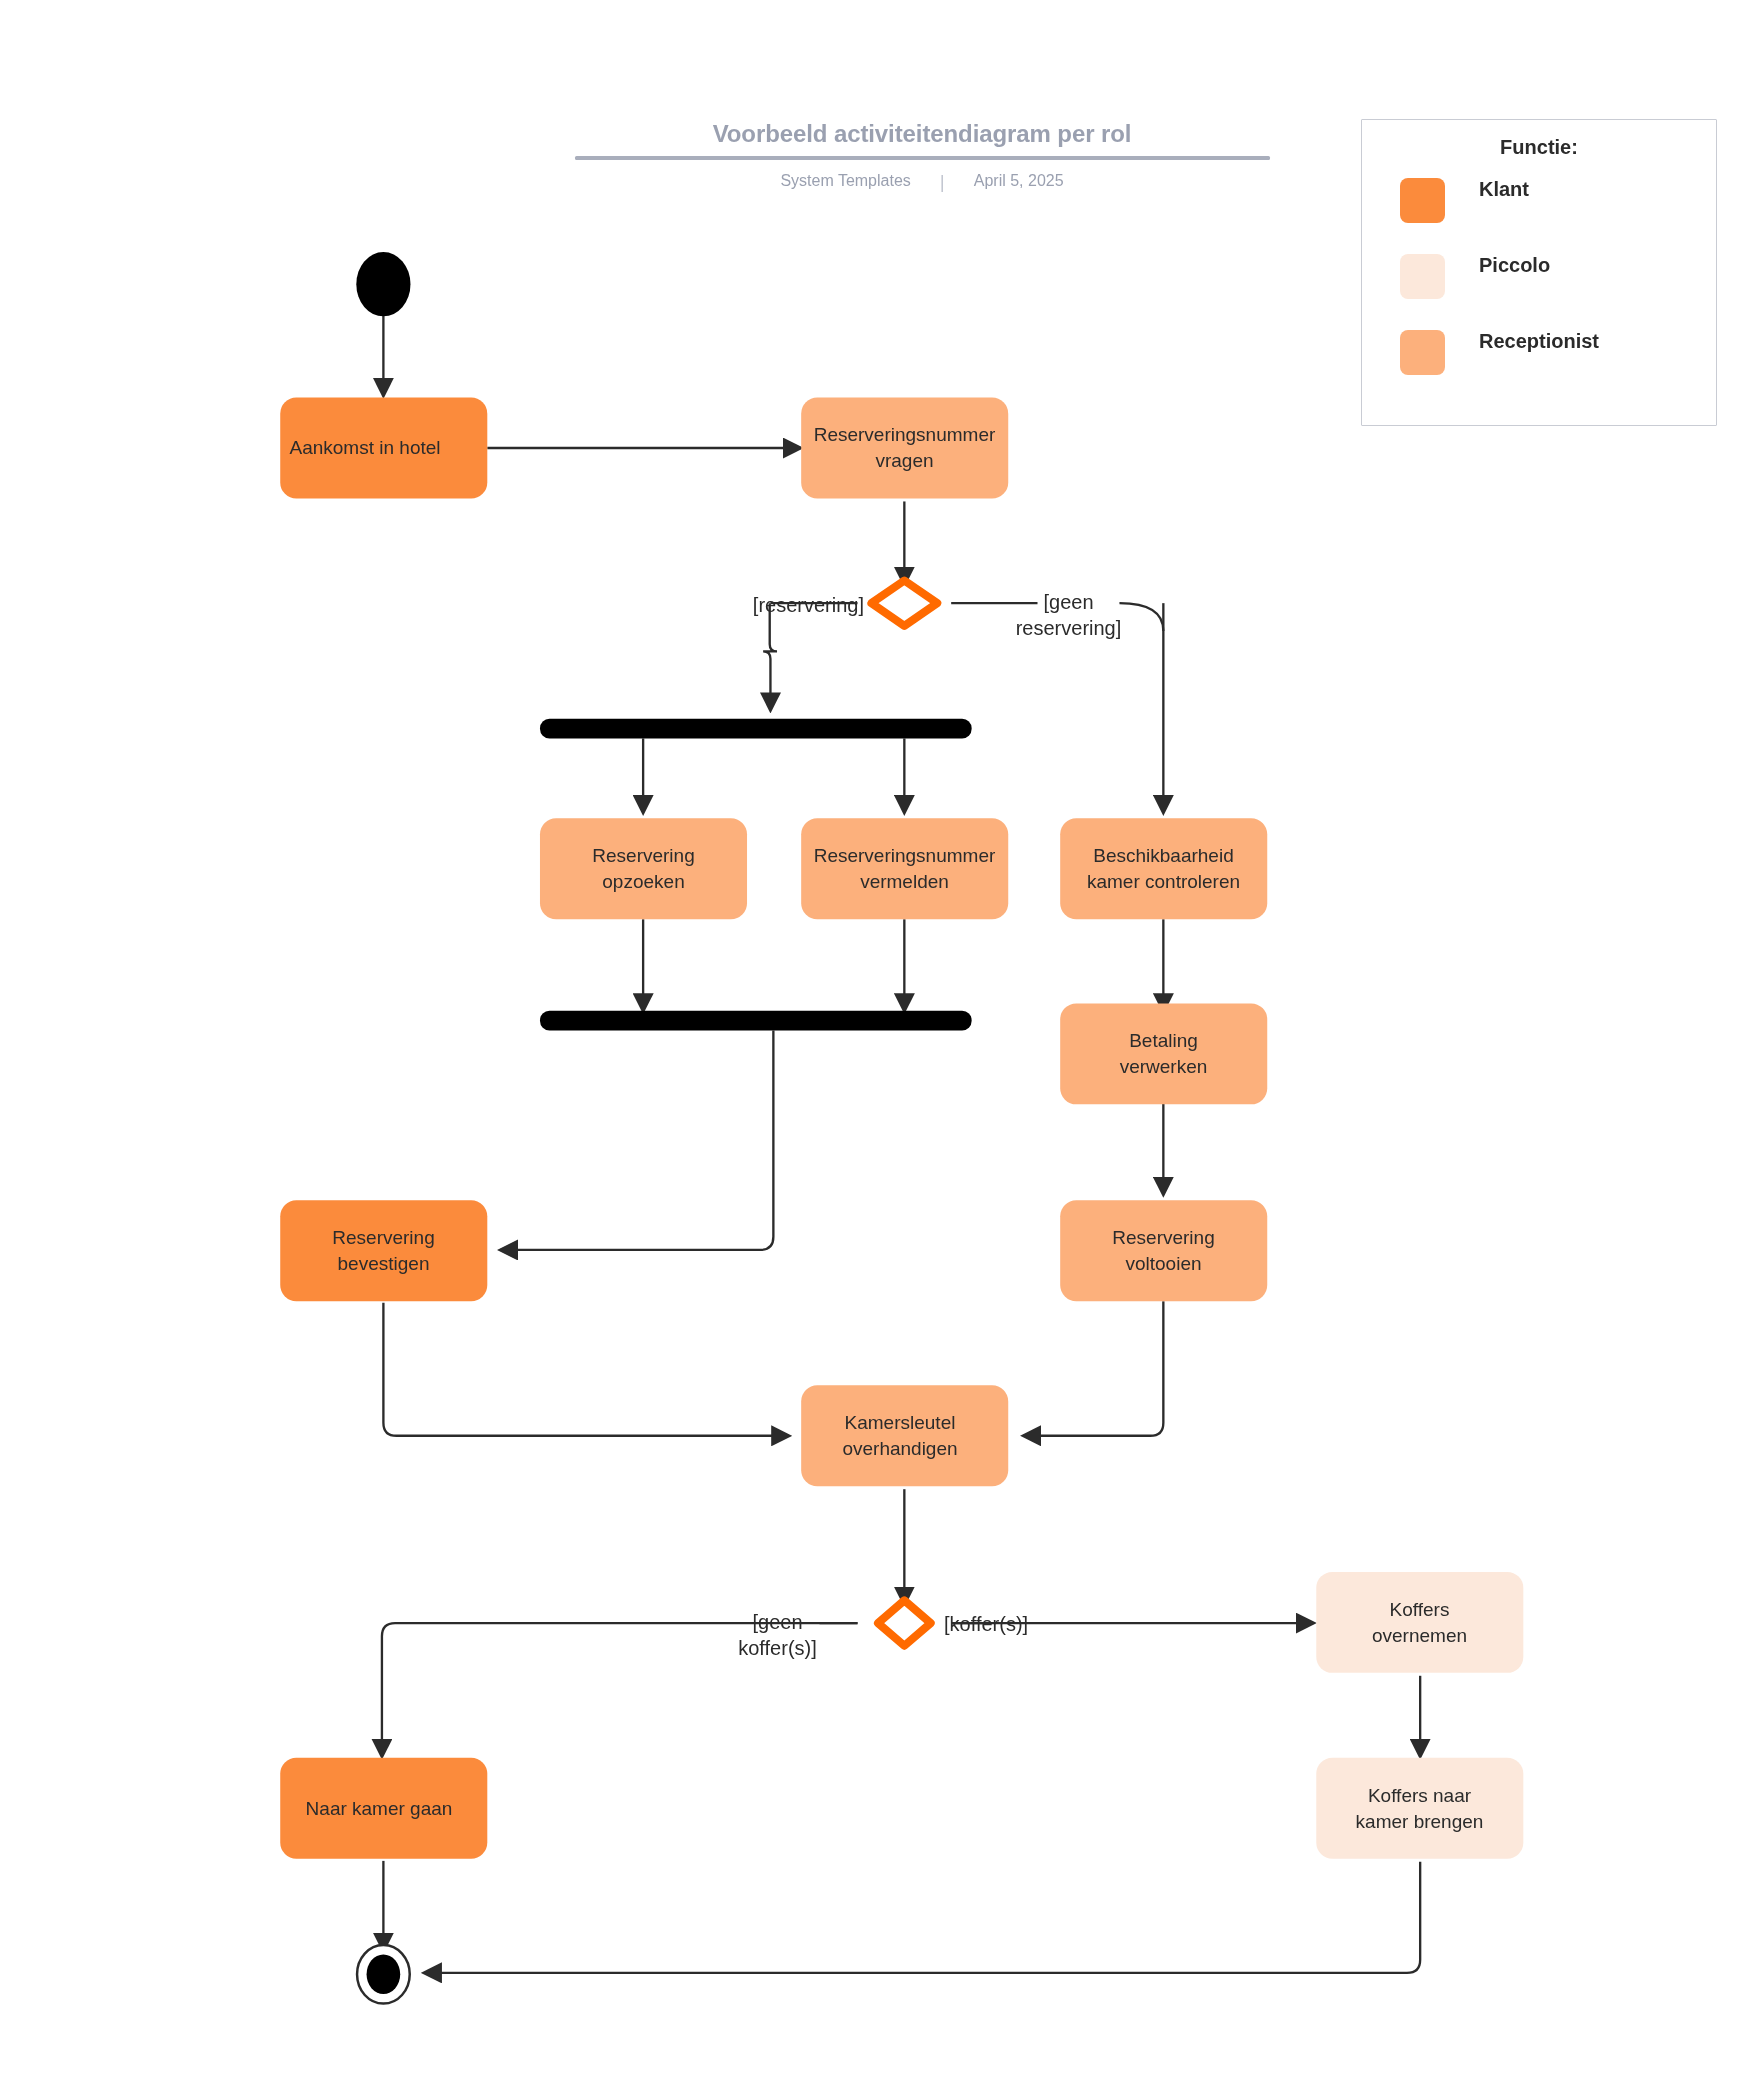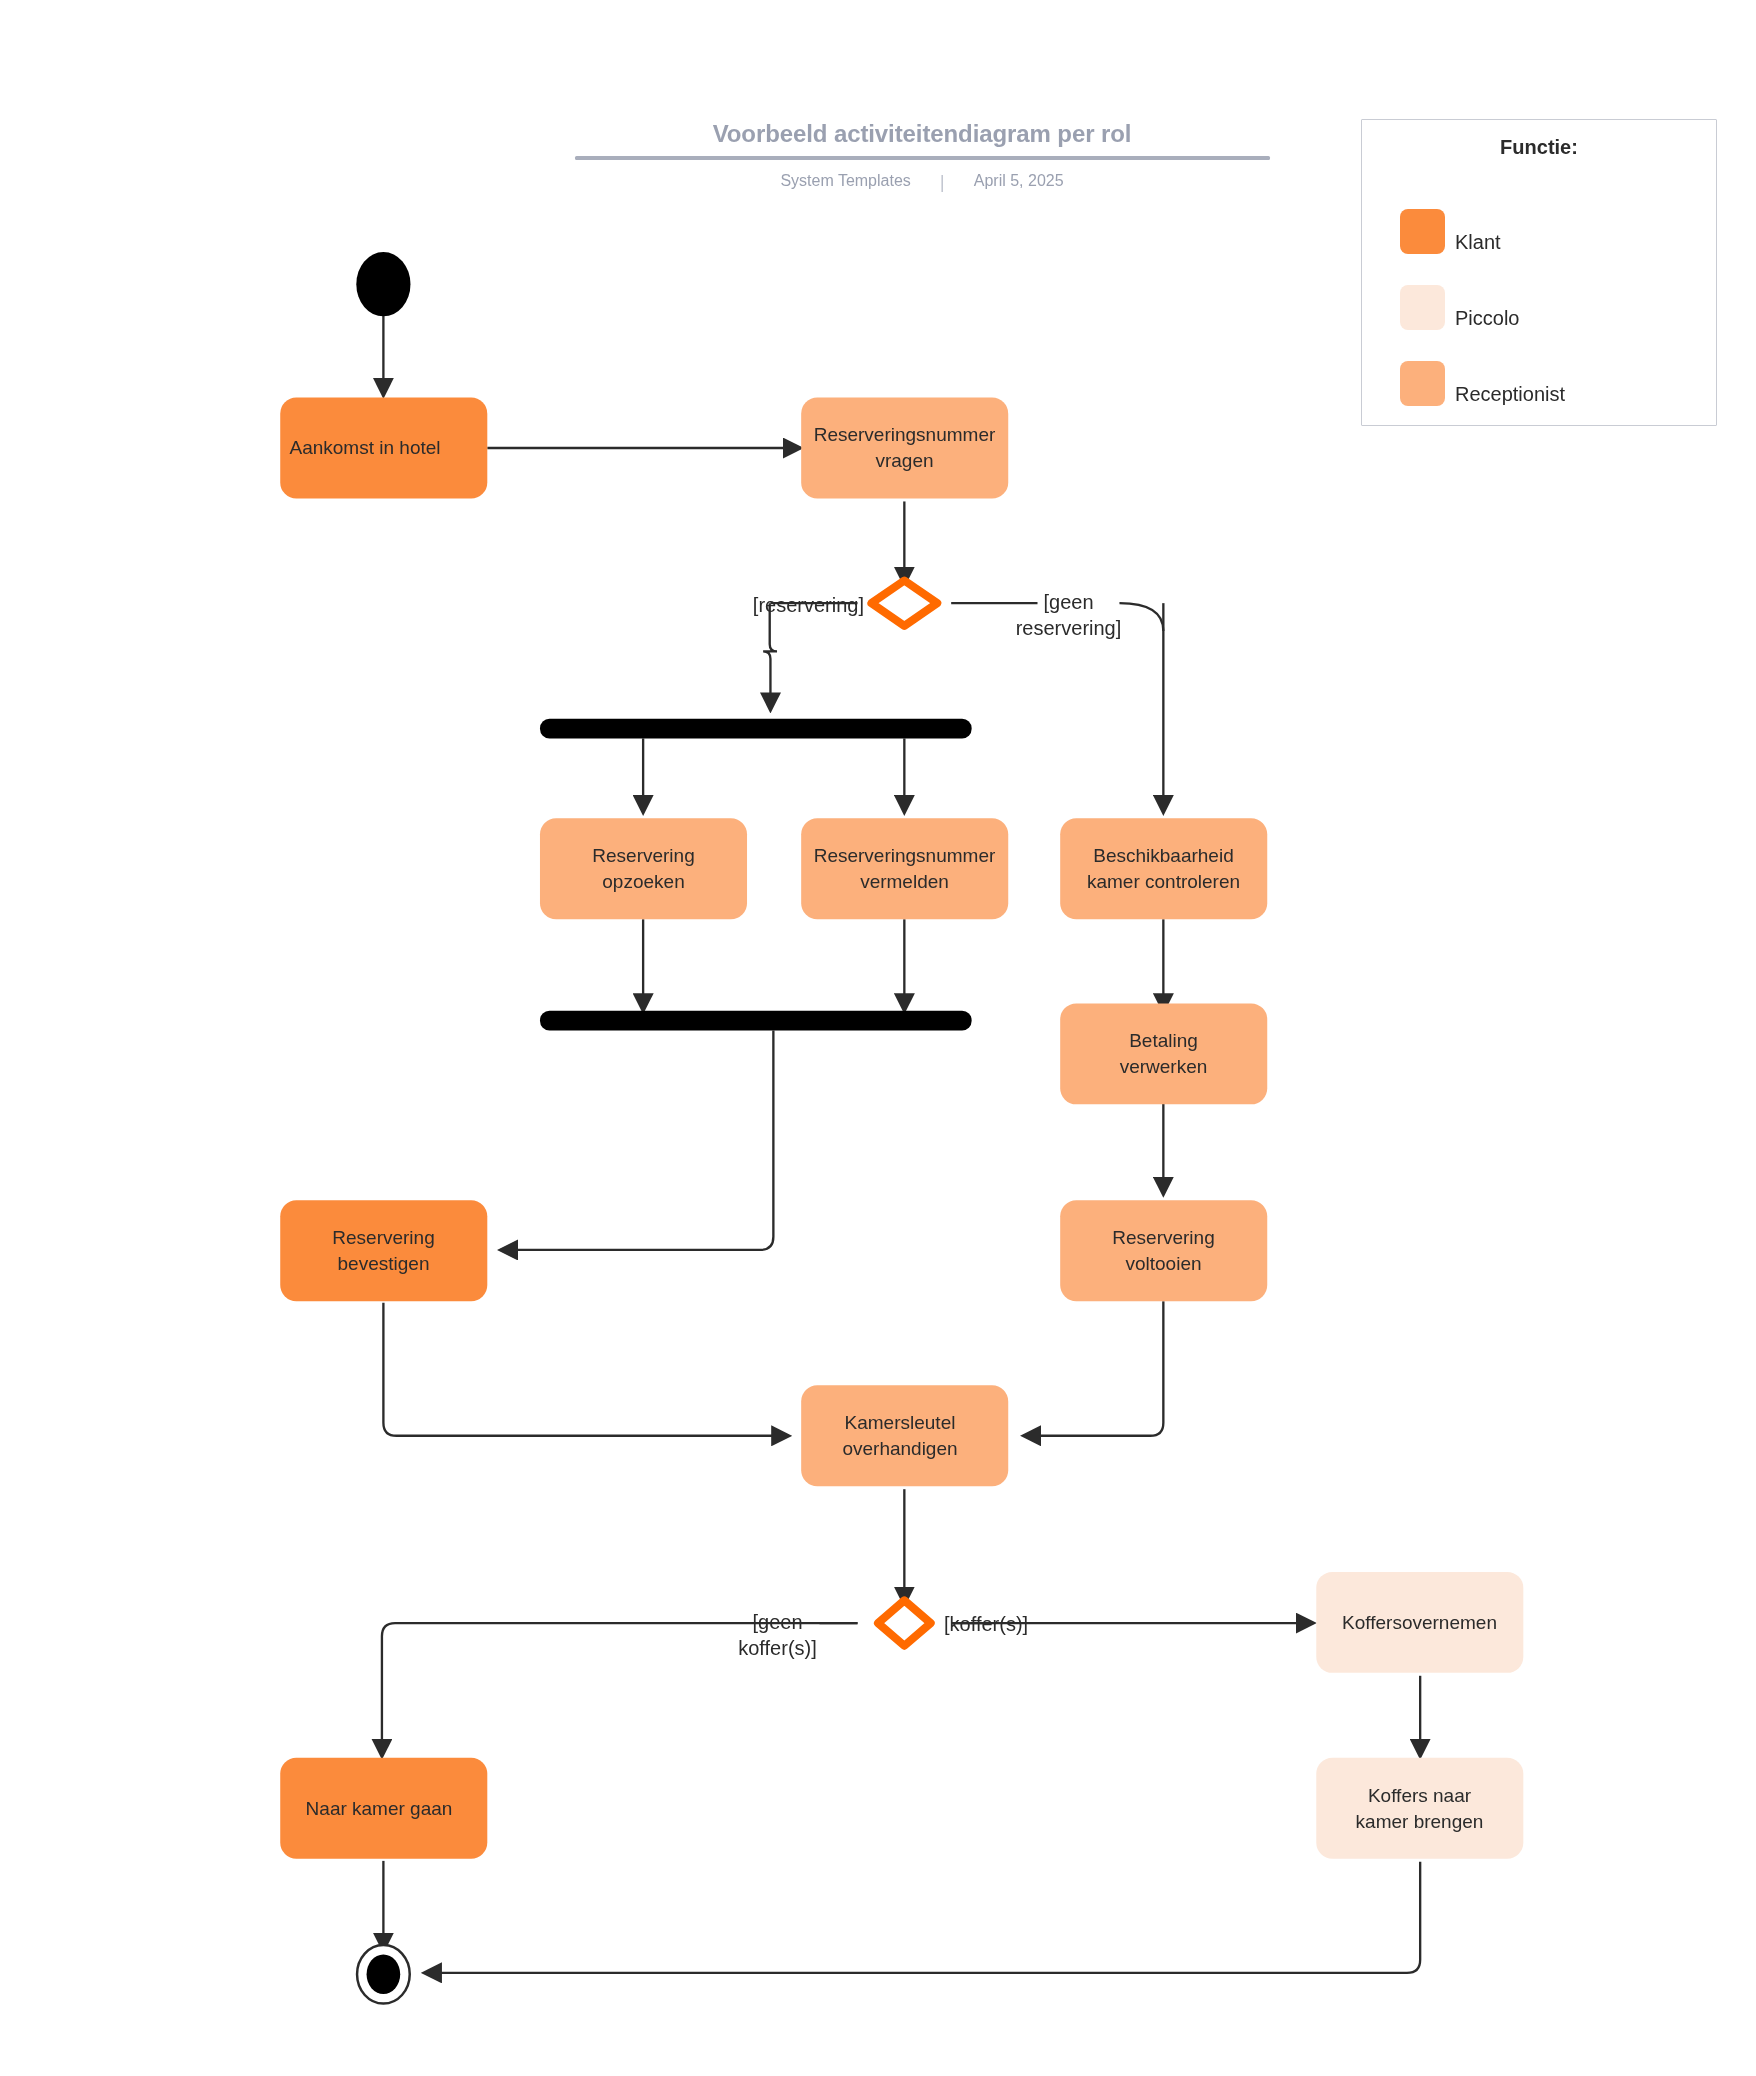--- a/index.html
+++ b/index.html
@@ -74,24 +74,25 @@
   }
   .legend-title {
     text-align: center;
     font-size: 20px;
     font-weight: bold;
     color: #2b2b2b;
     margin-bottom: 19px;
   }
   .legend-row {
     display: flex;
-    align-items: flex-end;
-    gap: 10px;
+    align-items: flex-start;
+    gap: 34px;
     padding: 0 0 0 38px;
     height: 76px;
+    font-weight: bold;
   }
   .legend-swatch {
     width: 45px;
     height: 45px;
     border-radius: 8px;
     flex: 0 0 auto;
   }
   .legend-label {
     font-size: 20px;
     color: #2b2b2b;
@@ -286,21 +287,21 @@
 <div class="node-label" style="left:280px;top:1200px;width:207px;height:101px;flex-direction:column">
   <span>Reservering</span>
   <span>bevestigen</span>
 </div>
 
 <div class="node-label" style="left:801px;top:1385px;width:198px;height:101px;flex-direction:column">
   <span>Kamersleutel</span>
   <span>overhandigen</span>
 </div>
 
-<div class="node-label" style="left:1316px;top:1572px;width:207px;height:101px;flex-direction:row">
+<div class="node-label" style="left:1316px;top:1572px;width:207px;height:101px;flex-direction:column">
   <span>Koffers</span>
   <span>overnemen</span>
 </div>
 
 <div class="node-label" style="left:280px;top:1758px;width:198px;height:101px">
   <span>Naar kamer gaan</span>
 </div>
 
 <div class="node-label" style="left:1316px;top:1758px;width:207px;height:101px;flex-direction:column">
   <span>Koffers naar</span>

